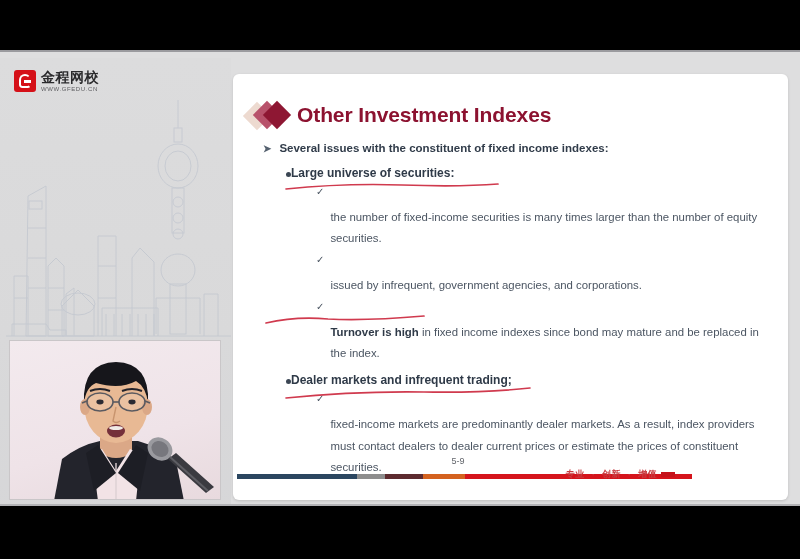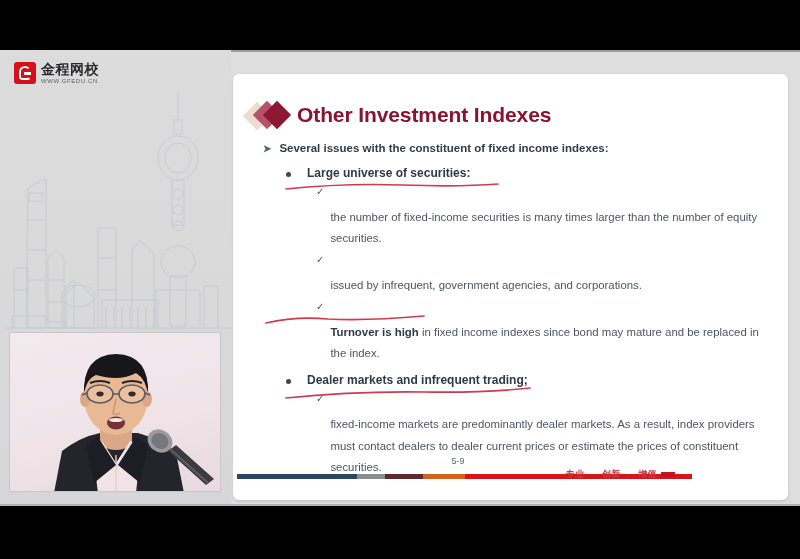--- a/index.html
+++ b/index.html
@@ -52,21 +52,21 @@
   #stage-bottomline {
     position: absolute;
     left: 0; bottom: 0;
     width: 800px; height: 2px;
     background: #b3b3b6;
   }
 
   
   #left-panel {
     position: absolute;
-    left: 0; top: 0;
+    left: 0; top: 8px;
     width: 231px;
     height: 500px;
     background: linear-gradient(180deg,#dcdcdd 0%,#d9d9da 55%,#d6d6d8 100%);
     overflow: hidden;
   }
 
   
   #brand {
     position: absolute;
     left: 14px;
@@ -209,21 +209,21 @@
     color: #55616f;
     font-size: 10px;
     line-height: 14px;
     flex: 0 0 auto;
   }
 
   .lvl2 {
     position: relative;
     display: flex;
     align-items: flex-start;
-    gap: 16px;
+    gap: 0;
     font-size: 12px;
     font-weight: bold;
     color: #2f3a48;
     margin-left: 33px;
     margin-bottom: 3px;
   }
   .dot-bullet {
     width: 5px; height: 5px;
     border-radius: 50%;
     background: #3b4654;

